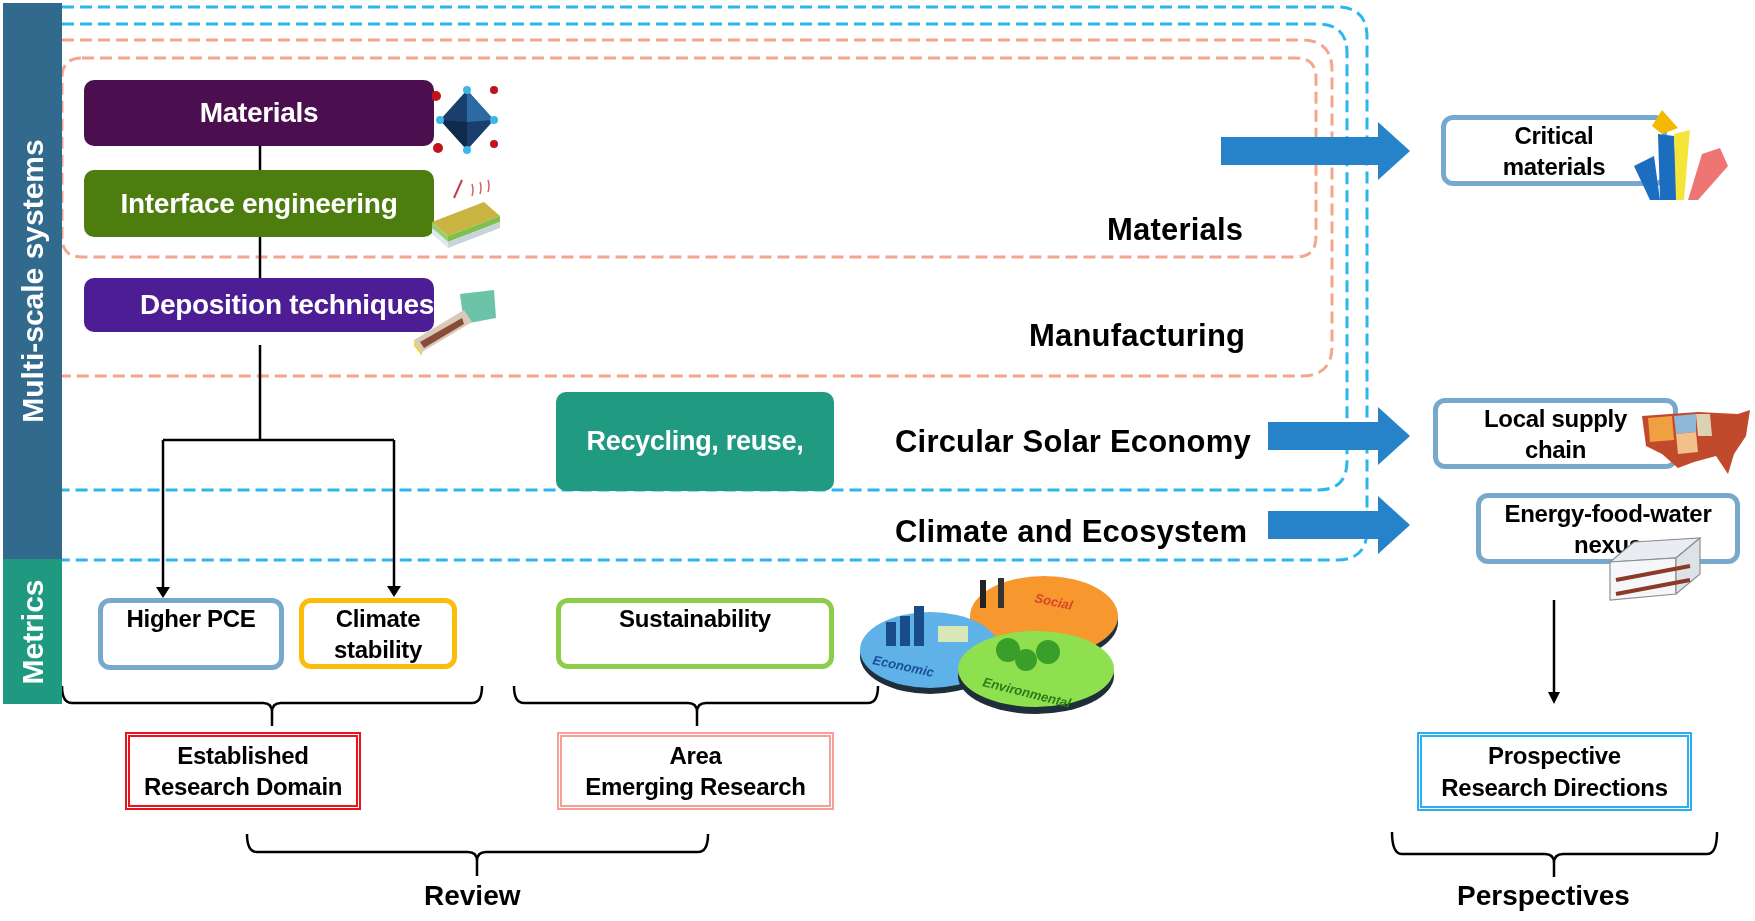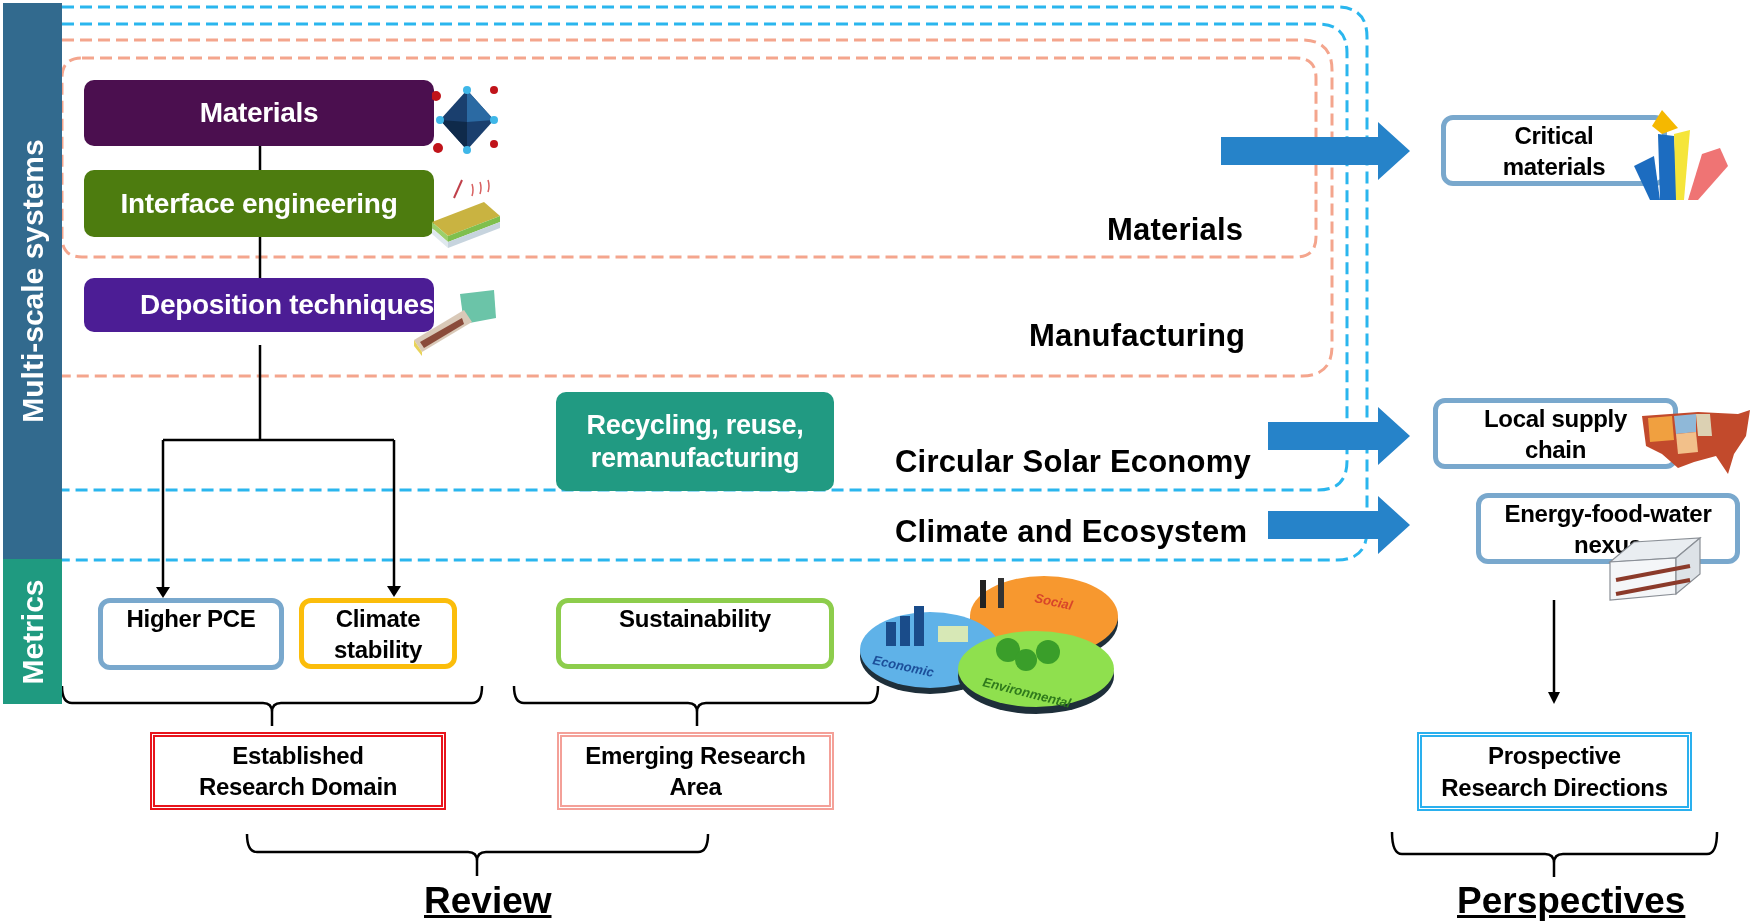--- a/index.html
+++ b/index.html
@@ -13,21 +13,21 @@
   .pbox { position:absolute; border-radius:10px; color:#fff; font-weight:bold;
           font-size:28px; display:flex; align-items:center; justify-content:center;
           text-align:center; line-height:1.2; letter-spacing:-0.3px; }
   .rbox { position:absolute; background:#fff; border-radius:12px; font-weight:bold;
           font-size:24px; display:flex; align-items:flex-start; justify-content:center;
           text-align:center; line-height:1.3; box-sizing:border-box; letter-spacing:-0.3px; }
   .label { position:absolute; font-weight:bold; font-size:31px; white-space:nowrap; letter-spacing:0.2px; }
   .dbl { position:absolute; background:#fff; box-sizing:border-box; font-weight:bold;
          font-size:24px; display:flex; align-items:center; justify-content:center;
          text-align:center; line-height:1.3; letter-spacing:-0.3px; }
-  .section { position:absolute; font-weight:bold; font-size:37px; white-space:nowrap;text-decoration:underline; }
+  .section { position:absolute; font-weight:bold; font-size:28px; white-space:nowrap; }
   .venn-label { font-family:"Liberation Sans", sans-serif; font-style:italic; font-weight:bold; font-size:13px; }
 </style>
 </head>
 <body>
 
 <svg class="layer" width="1755" height="921">
 
   <path d="M62 7 H1337 Q1367 7 1367 37 V530 Q1367 560 1337 560 H62" fill="none" stroke="#2ab6ee" stroke-width="3" stroke-dasharray="12 6"></path>
 
   <path d="M62 24 H1318 Q1347 24 1347 53 V461 Q1347 490 1318 490 H62" fill="none" stroke="#2ab6ee" stroke-width="3" stroke-dasharray="12 6"></path>
@@ -70,21 +70,20 @@
 </div>
 <div class="pbox" style="left:84px;top:170px;width:350px;height:67px;background:#4d7c0f;">
   <span>Interface engineering</span>
 </div>
 <div class="pbox" style="left:84px;top:278px;width:350px;height:54px;background:#4c1d95;justify-content:flex-end;">
   <span>Deposition techniques</span>
 </div>
 <div class="pbox" style="left:556px;top:392px;width:278px;height:99px;background:#219a82;font-size:27px;font-weight:bold;">
   <div>
     <div>Recycling, reuse,</div>
-    <div>remanufacturing</div>
   </div>
 </div>
 
 <svg class="abs" style="left:432px;top:82px" width="70" height="78">
   <polygon points="35,8 62,38 35,68 8,38" fill="#1a3f6e"></polygon>
   <polygon points="35,8 62,38 35,40" fill="#2b6aa3"></polygon>
   <polygon points="8,38 35,40 35,68" fill="#0f2a4a"></polygon>
   <circle cx="35" cy="8" r="4" fill="#3fb7e8"></circle>
     <circle cx="62" cy="38" r="4" fill="#3fb7e8"></circle>
   <circle cx="35" cy="68" r="4" fill="#3fb7e8"></circle>
@@ -105,21 +104,21 @@
 </svg>
 <svg class="abs" style="left:410px;top:288px" width="90" height="70">
   <polygon points="50,6 84,2 86,30 54,36" fill="#6bc4a8"></polygon>
   <polygon points="4,52 54,22 62,34 12,64" fill="#d9c9b8"></polygon>
   <polygon points="10,54 52,30 54,36 14,60" fill="#8a4b3a"></polygon>
   <polygon points="4,52 12,64 12,68 4,58" fill="#e8d35a"></polygon>
 </svg>
 
 <div class="label" style="left:1107px;top:212px;">Materials</div>
 <div class="label" style="left:1029px;top:318px;">Manufacturing</div>
-<div class="label" style="left:895px;top:444px;">Circular Solar Economy</div>
+<div class="label" style="left:895px;top:424px;">Circular Solar Economy</div>
 <div class="label" style="left:895px;top:514px;">Climate and Ecosystem</div>
 
 <div class="rbox" style="left:1441px;top:115px;width:226px;height:71px;border:5px solid #79a8cd;">
   <div>
     <div>Critical</div>
     <div>materials</div>
   </div>
 </div>
 <svg class="abs" style="left:1632px;top:108px" width="100" height="92">
   <polygon points="30,2 46,20 30,26 20,18" fill="#f5b800"></polygon>
@@ -184,30 +183,30 @@
   <circle cx="150" cy="82" r="12" fill="#3a9e2a"></circle>
     <circle cx="190" cy="84" r="12" fill="#3a9e2a"></circle>
   <circle cx="168" cy="92" r="11" fill="#3a9e2a"></circle>
   <rect x="122" y="12" width="6" height="28" fill="#222"></rect>
     <rect x="140" y="10" width="6" height="30" fill="#333"></rect>
   <text class="venn-label" x="176" y="34" fill="#d8452a" transform="rotate(12 176 34)">Social</text>
   <text class="venn-label" x="14" y="96" fill="#1c4f9a" transform="rotate(12 14 96)">Economic</text>
   <text class="venn-label" x="124" y="118" fill="#2f7a1c" transform="rotate(14 124 118)">Environmental</text>
 </svg>
 
-<div class="dbl" style="left:150px;top:732px;width:296px;height:78px;border:5px double #e8141c;">
+<div class="dbl" style="left:125px;top:732px;width:236px;height:78px;border:5px double #e8141c;">
   <div>
     <div>Established</div>
     <div>Research Domain</div>
   </div>
 </div>
 <div class="dbl" style="left:557px;top:732px;width:277px;height:78px;border:5px double #f4a098;">
   <div>
+    <div>Area</div>
     <div>Emerging Research</div>
-    <div>Area</div>
   </div>
 </div>
 <div class="dbl" style="left:1417px;top:732px;width:275px;height:79px;border:5px double #2ab0ee;">
   <div>
     <div>Prospective</div>
     <div>Research Directions</div>
   </div>
 </div>
 
 <div class="section" style="left:424px;top:880px;">Review</div>

